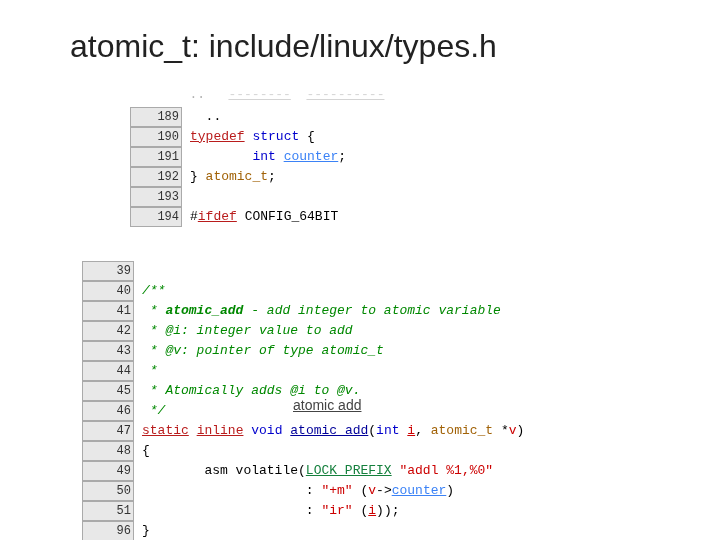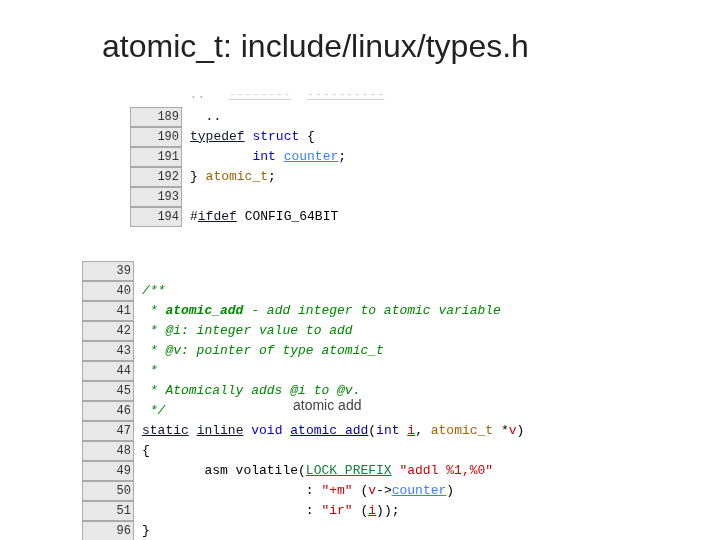--- a/index.html
+++ b/index.html
@@ -10,21 +10,20 @@
       height: 540px;
       overflow: hidden;
       position: relative;
     }
 
     .page-title {
       font-size: 32px;
       font-weight: normal;
       color: #222;
       padding: 28px 0 20px 70px;
-      margin-left: 32px;
     }
 
     .code-section {
       padding-left: 70px;
     }
 
     .code-block {
       font-family: 'Courier New', Courier, monospace;
       font-size: 13px;
       line-height: 1.5;
@@ -65,21 +64,21 @@
       font-family: 'Courier New', Courier, monospace;
       font-size: 13px;
       margin-bottom: 2px;
       padding-left: 36px;
       white-space: pre;
       
       opacity: 0.5;
     }
 
     
-    .kw { color: #0f172a; text-decoration: underline; }
+    .kw { color: #b91c1c; text-decoration: underline; }
     .kw2 { color: #0000cc; }
     .type { color: #3b82f6; text-decoration: underline; }
     .type2 { color: #a16207; }
     .comment { color: #008800; font-style: italic; }
     .comment-bold { color: #008800; font-style: italic; font-weight: bold; }
     .str { color: #cc0000; }
     .macro { color: #15803d; text-decoration: underline; }
     .var { color: #cc0000; text-decoration: underline; }
     .var2 { color: #cc0000; }
     .fn { color: #000099; text-decoration: underline; }
@@ -185,13 +184,13 @@
     </div>
     <div class="line">
       <span class="line-num">96</span>
       <span class="line-code">}</span>
     </div>
 
   </div>
 
 </div>
 
-<div style="position:absolute; left:293px; top:397px; font-family: Arial, sans-serif; font-size:14px; color:#444;">atomic add</div>
+<div style="position:absolute; left:293px; top:397px; font-family: Arial, sans-serif; font-size:14px; color:#444;text-decoration:underline;">atomic add</div>
 
 </body></html>

